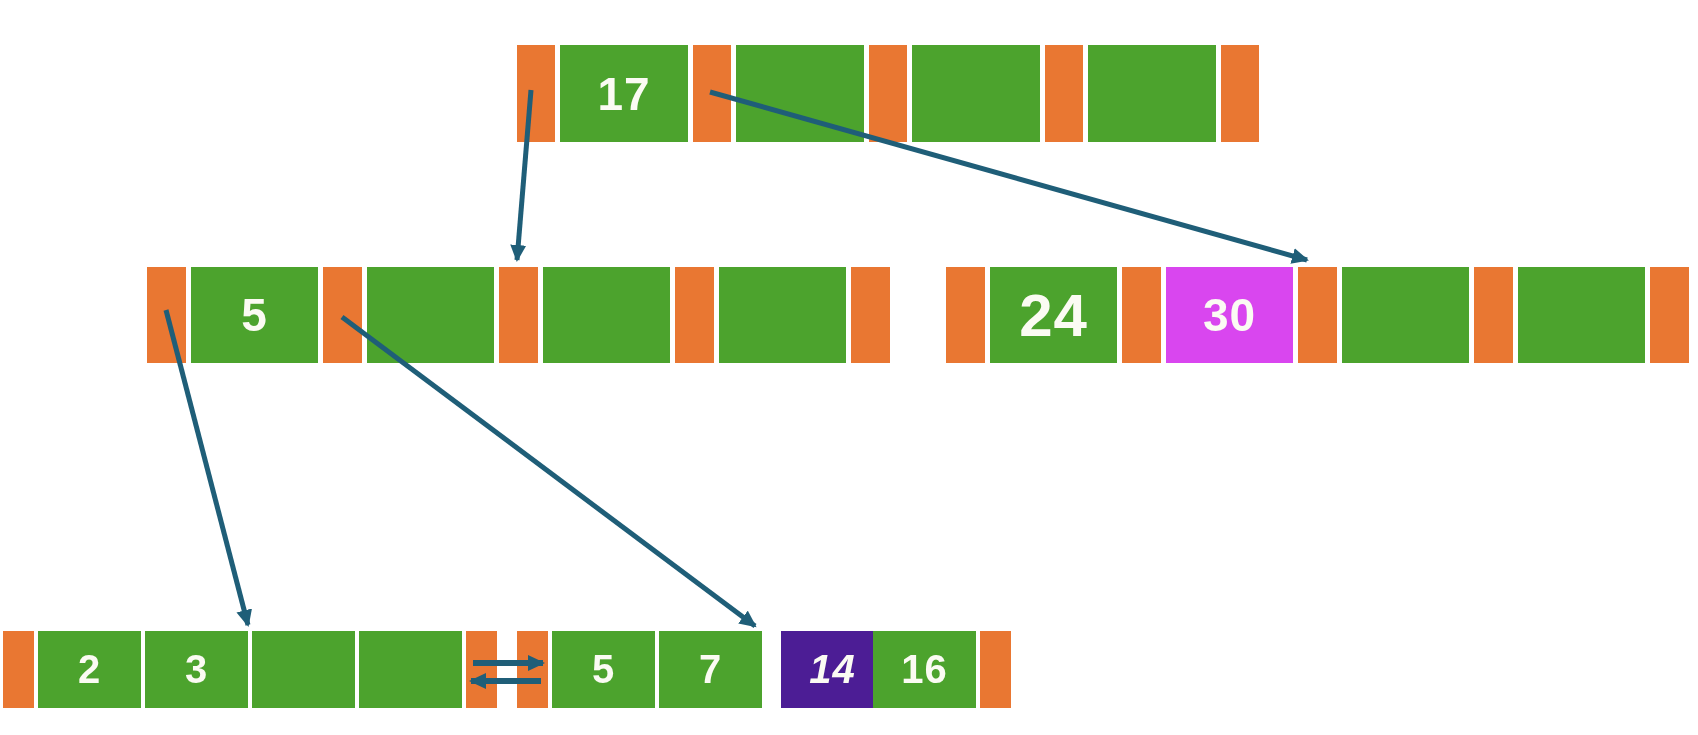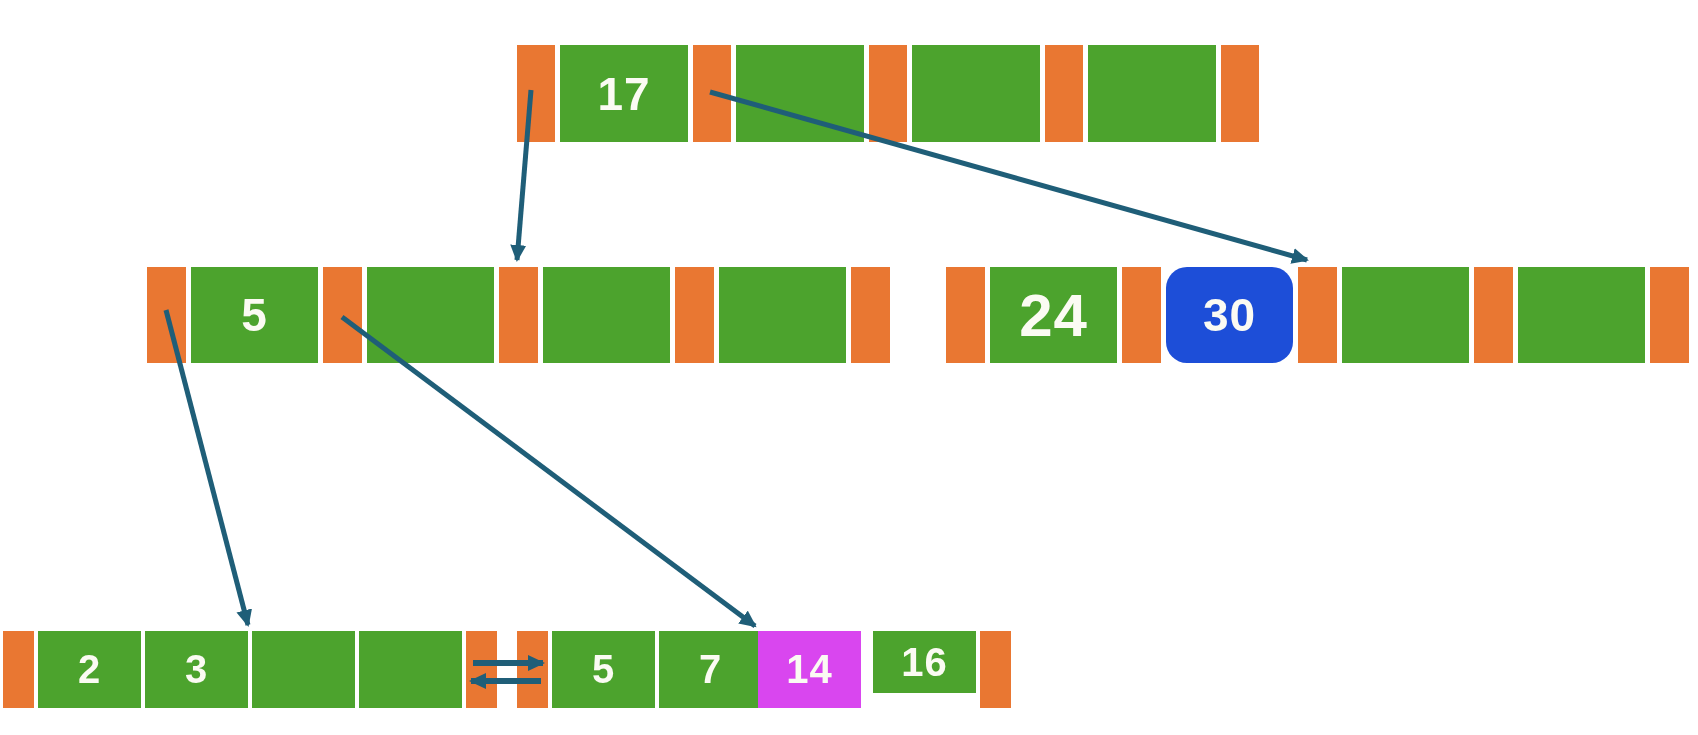--- a/index.html
+++ b/index.html
@@ -79,37 +79,37 @@
         <div class="cell pointer" style="left: 352px; width: 39px; height: 96px; font-size: 46px; background: rgb(233, 119, 50); color: rgb(251, 251, 243);"></div>
         <div class="cell key" style="left: 396px; width: 127px; height: 96px; font-size: 46px; background: rgb(76, 163, 45); color: rgb(251, 251, 243);"></div>
         <div class="cell pointer" style="left: 528px; width: 39px; height: 96px; font-size: 46px; background: rgb(233, 119, 50); color: rgb(251, 251, 243);"></div>
         <div class="cell key" style="left: 572px; width: 127px; height: 96px; font-size: 46px; background: rgb(76, 163, 45); color: rgb(251, 251, 243);"></div>
         <div class="cell pointer" style="left: 704px; width: 39px; height: 96px; font-size: 46px; background: rgb(233, 119, 50); color: rgb(251, 251, 243);"></div>
       </div>
       <div class="tree-node" style="left: 946px; top: 267px; height: 96px; width: 743px;">
         <div class="cell pointer" style="left: 0px; width: 39px; height: 96px; font-size: 46px; background: rgb(233, 119, 50); color: rgb(251, 251, 243);"></div>
         <div class="cell key" style="left: 44px; width: 127px; height: 96px; font-size: 60px; background: rgb(76, 163, 45); color: rgb(251, 251, 243);">24</div>
         <div class="cell pointer" style="left: 176px; width: 39px; height: 96px; font-size: 46px; background: rgb(233, 119, 50); color: rgb(251, 251, 243);"></div>
-        <div class="cell key" style="left: 220px; width: 127px; height: 96px; font-size: 46px; background: #1d4ed8; color: rgb(251, 251, 243); border-radius: 21px;">30</div>
+        <div class="cell key" style="left: 220px; width: 127px; height: 96px; font-size: 46px; background: #d946ef; color: rgb(251, 251, 243);">30</div>
         <div class="cell pointer" style="left: 352px; width: 39px; height: 96px; font-size: 46px; background: rgb(233, 119, 50); color: rgb(251, 251, 243);"></div>
         <div class="cell key" style="left: 396px; width: 127px; height: 96px; font-size: 46px; background: rgb(76, 163, 45); color: rgb(251, 251, 243);"></div>
         <div class="cell pointer" style="left: 528px; width: 39px; height: 96px; font-size: 46px; background: rgb(233, 119, 50); color: rgb(251, 251, 243);"></div>
         <div class="cell key" style="left: 572px; width: 127px; height: 96px; font-size: 46px; background: rgb(76, 163, 45); color: rgb(251, 251, 243);"></div>
         <div class="cell pointer" style="left: 704px; width: 39px; height: 96px; font-size: 46px; background: rgb(233, 119, 50); color: rgb(251, 251, 243);"></div>
       </div>
       <div class="tree-node" style="left: 3px; top: 631px; height: 77px; width: 494px;">
         <div class="cell pointer" style="left: 0px; width: 31px; height: 77px; font-size: 40px; background: rgb(233, 119, 50); color: rgb(251, 251, 243);"></div>
         <div class="cell key" style="left: 35px; width: 103px; height: 77px; font-size: 40px; background: rgb(76, 163, 45); color: rgb(251, 251, 243);">2</div>
         <div class="cell key" style="left: 142px; width: 103px; height: 77px; font-size: 40px; background: rgb(76, 163, 45); color: rgb(251, 251, 243);">3</div>
         <div class="cell key" style="left: 249px; width: 103px; height: 77px; font-size: 40px; background: rgb(76, 163, 45); color: rgb(251, 251, 243);"></div>
         <div class="cell key" style="left: 356px; width: 103px; height: 77px; font-size: 40px; background: rgb(76, 163, 45); color: rgb(251, 251, 243);"></div>
         <div class="cell pointer" style="left: 463px; width: 31px; height: 77px; font-size: 40px; background: rgb(233, 119, 50); color: rgb(251, 251, 243);"></div>
       </div>
       <div class="tree-node" style="left: 517px; top: 631px; height: 77px; width: 494px;">
         <div class="cell pointer" style="left: 0px; width: 31px; height: 77px; font-size: 40px; background: rgb(233, 119, 50); color: rgb(251, 251, 243);"></div>
         <div class="cell key" style="left: 35px; width: 103px; height: 77px; font-size: 40px; background: rgb(76, 163, 45); color: rgb(251, 251, 243);">5</div>
         <div class="cell key" style="left: 142px; width: 103px; height: 77px; font-size: 40px; background: rgb(76, 163, 45); color: rgb(251, 251, 243);">7</div>
-        <div class="cell key" style="left: 241px; width: 103px; height: 77px; font-size: 40px; background: #d946ef; color: rgb(251, 251, 243);">14</div>
-        <div class="cell key" style="left: 356px; width: 103px; height: 62px; font-size: 40px; background: rgb(76, 163, 45); color: rgb(251, 251, 243);">16</div>
+        <div class="cell key" style="left: 264px; width: 103px; height: 77px; font-size: 40px; background: #4c1d95; color: rgb(251, 251, 243); font-style: italic;">14</div>
+        <div class="cell key" style="left: 356px; width: 103px; height: 77px; font-size: 40px; background: rgb(76, 163, 45); color: rgb(251, 251, 243);">16</div>
         <div class="cell pointer" style="left: 463px; width: 31px; height: 77px; font-size: 40px; background: rgb(233, 119, 50); color: rgb(251, 251, 243);"></div>
       </div>
     </div>
 </div>
 
 </body></html>

